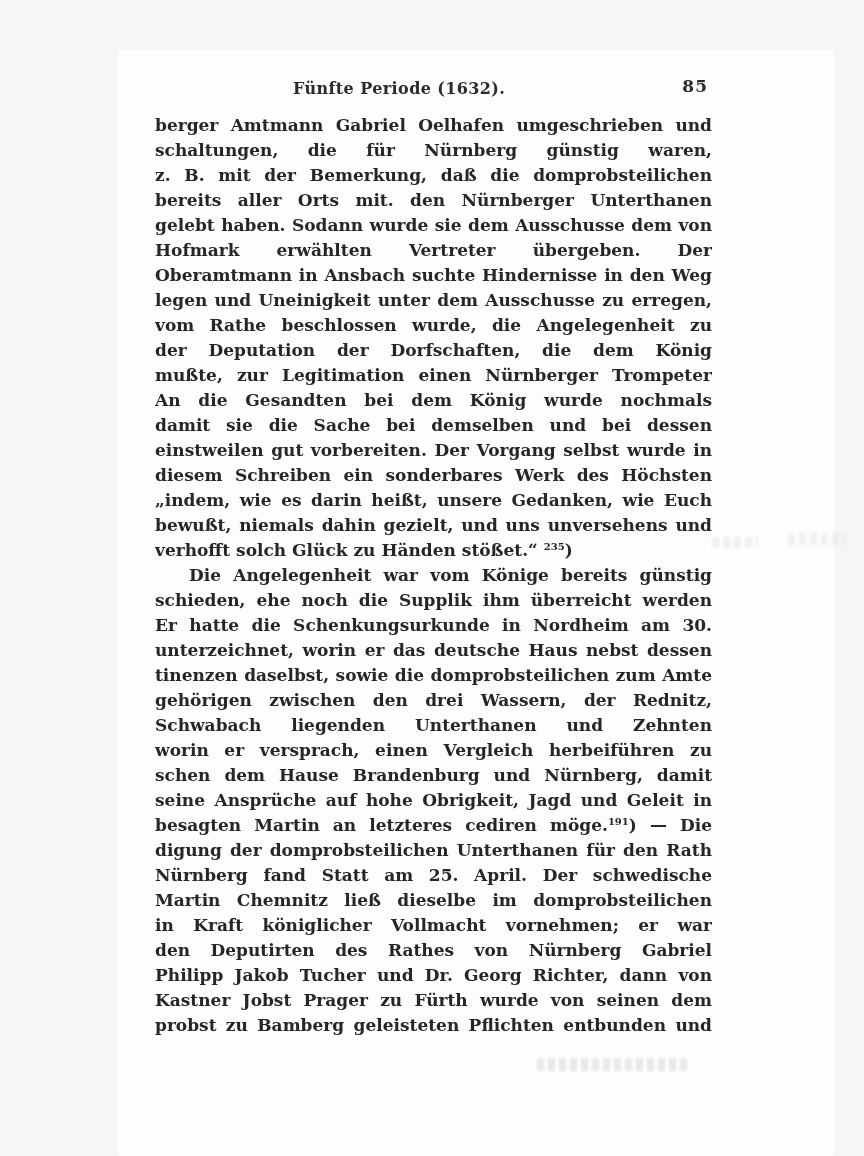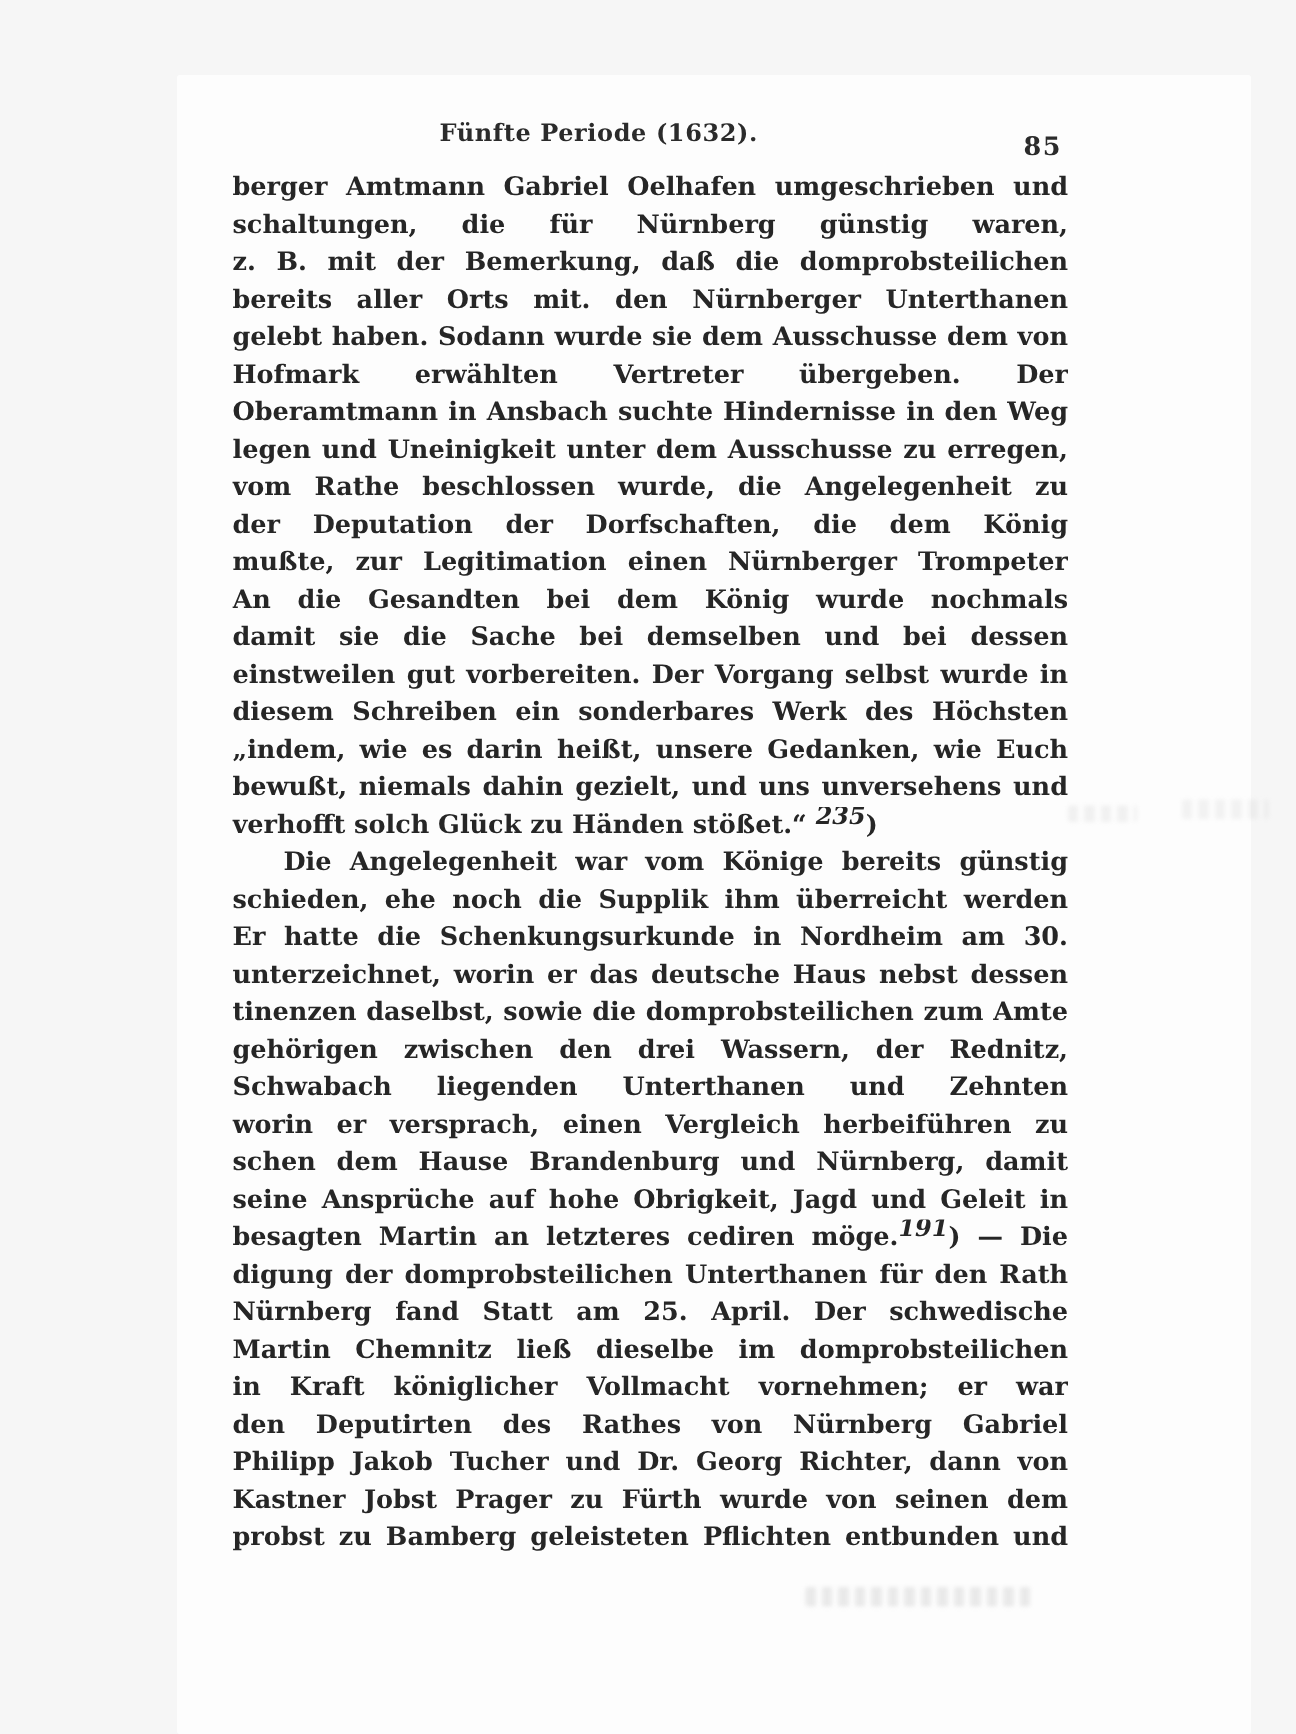--- a/index.html
+++ b/index.html
@@ -26,21 +26,21 @@
   }
   .running-title {
     position: absolute;
     left: 138px; top: 3px;
     font-size: 16px;
     letter-spacing: 0.4px;
     white-space: nowrap;
   }
   .page-number {
     position: absolute;
-    right: 4px; top: 12px;
+    right: 4px; top: 0;
     font-size: 17px;
     letter-spacing: 1px;
     text-align: center;
   }
   .text-block {
     position: absolute;
     top: 113px; left: 155px;
     width: 557px;
     color: #262626;
     font-size: 17px;
@@ -50,25 +50,24 @@
     height: 25px;
     line-height: 25px;
     text-align: justify;
     text-align-last: justify;
     overflow: hidden;
     white-space: normal;
   }
   .line.end { text-align-last: left; }
   .line.indent { text-indent: 34px; }
   sup.fnmark {
-    font-size: 16px;
+    font-size: 10px;
     line-height: 0;
     vertical-align: 6px;
     letter-spacing: 0;
-    font-style: italic;
   }
   .smudge {
     position: absolute;
     filter: blur(1.3px);
     background: repeating-linear-gradient(90deg, #d9d9d9 0 7px, transparent 7px 11px);
     border-radius: 2px;
     pointer-events: none;
   }
   .smudge.s1 { left: 537px; top: 1058px; width: 150px; height: 13px; opacity: 0.55; }
   .smudge.s2 { left: 712px; top: 537px; width: 46px; height: 11px; opacity: 0.35; }

